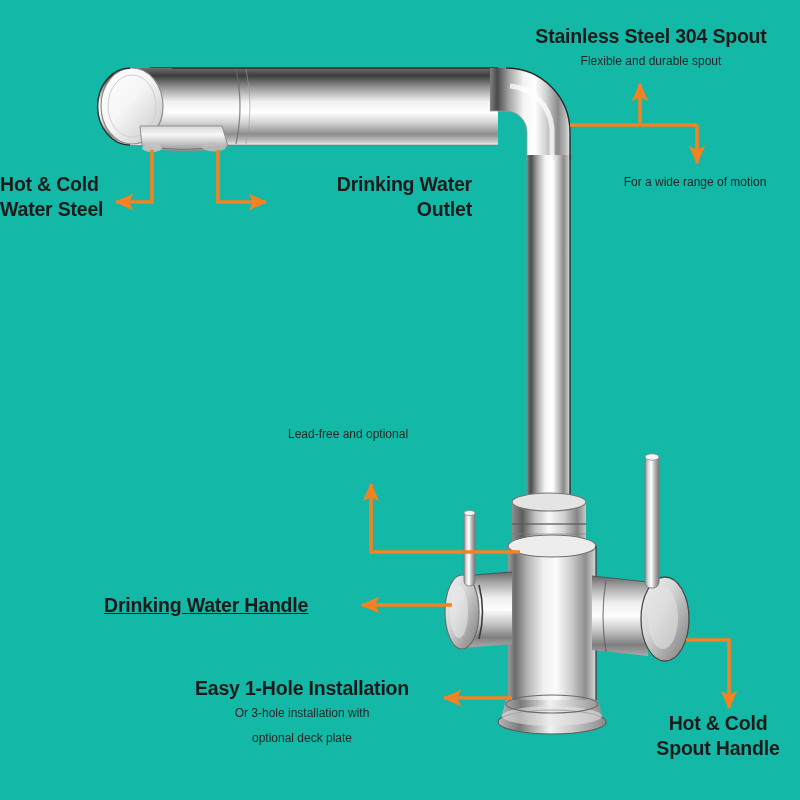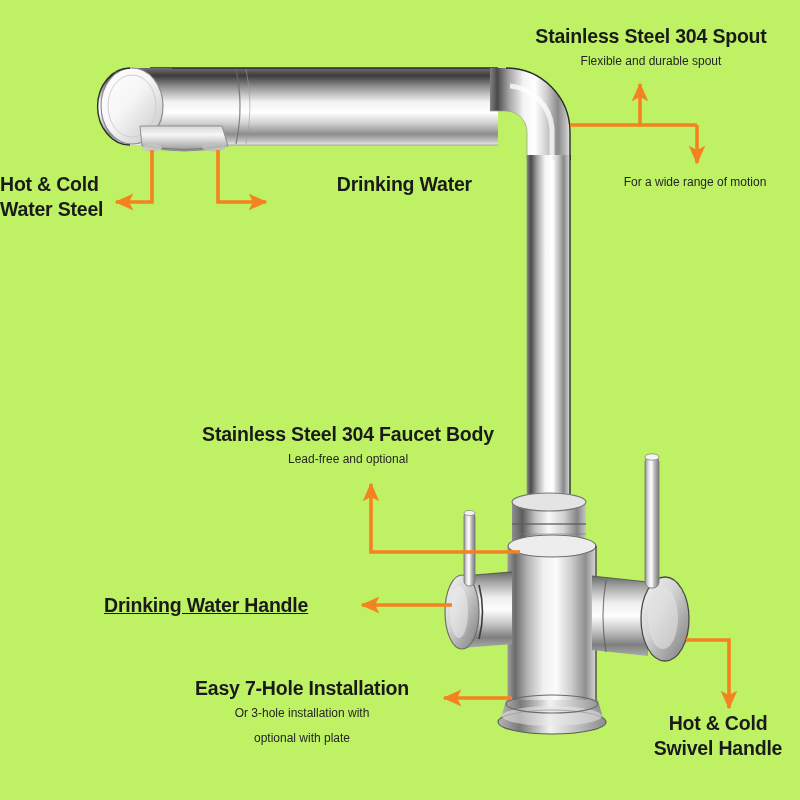--- a/index.html
+++ b/index.html
@@ -4,21 +4,21 @@
 <style>
   html, body {
     margin: 0;
     padding: 0;
     background: #ffffff;
   }
   #page {
     position: relative;
     width: 800px;
     height: 800px;
-    background: #bef264;
+    background: #14b8a6;
     overflow: hidden;
     font-family: "Liberation Sans", sans-serif;
     -webkit-font-smoothing: antialiased;
   }
   #artwork {
     position: absolute;
     left: 0;
     top: 0;
     width: 800px;
     height: 800px;
@@ -261,35 +261,35 @@
     <div class="sub">For a wide range of motion</div>
   </div>
 
   <div class="callout" id="c-hotcold-out">
     <div class="title">Hot &amp; Cold</div>
     <div class="title">Water Steel</div>
   </div>
 
   <div class="callout" id="c-drink-out">
     <div class="title">Drinking Water</div>
+    <div class="title">Outlet</div>
   </div>
 
   <div class="callout" id="c-body">
-    <div class="title">Stainless Steel 304 Faucet Body</div>
     <div class="sub">Lead-free and optional</div>
   </div>
 
   <div class="callout" id="c-drink-hdl">
     <div class="title">Drinking Water Handle</div>
   </div>
 
   <div class="callout" id="c-install">
-    <div class="title">Easy 7-Hole Installation</div>
+    <div class="title">Easy 1-Hole Installation</div>
     <div class="sub">Or 3-hole installation with</div>
-    <div class="sub">optional with plate</div>
+    <div class="sub">optional deck plate</div>
   </div>
 
   <div class="callout" id="c-hotcold-hdl">
     <div class="title">Hot &amp; Cold</div>
-    <div class="title">Swivel Handle</div>
+    <div class="title">Spout Handle</div>
   </div>
 
 </div>
 
 </body></html>

